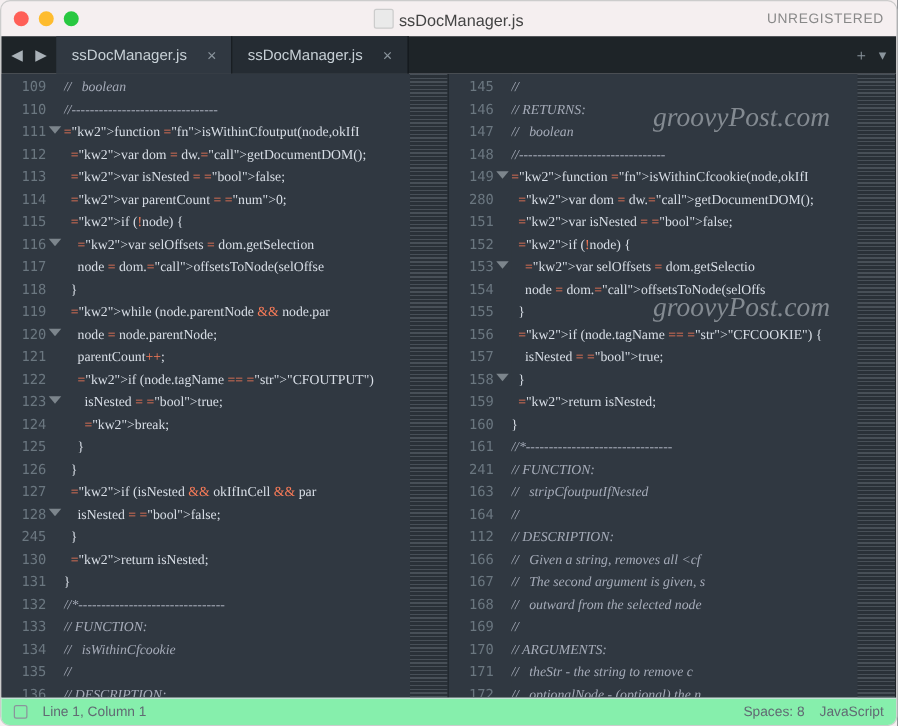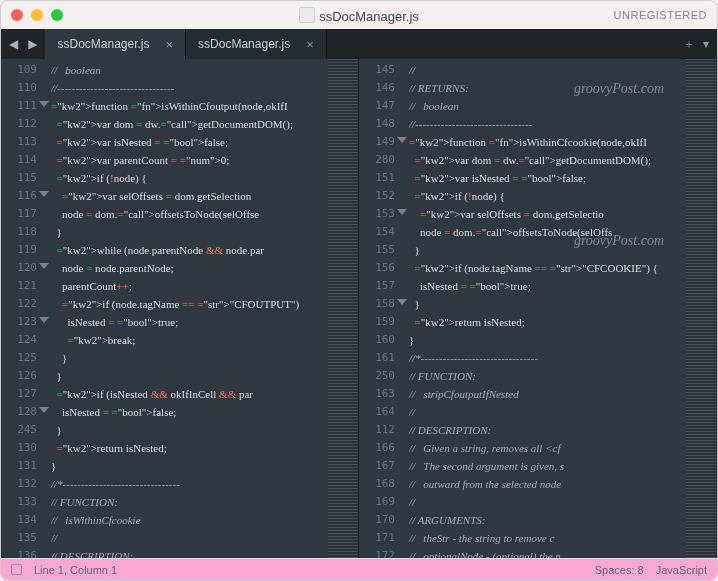--- a/index.html
+++ b/index.html
@@ -121,35 +121,35 @@
       );
   }
   .minimap::after {
     content: ""; position: absolute; left: 0; right: 0;
     background: rgba(200,210,220,0.10);
   }
   
   .cm { color: #a6acb9; font-style: italic; }
   .op { color: #f97b58; }
   .statusbar {
-    height: 22px; background: #f9a8d4;
+    height: 22px; background: #86efac;
     display: flex; align-items: center;
     font-size: 11px; color: #616a73;
     padding: 0 10px; gap: 12px;
     border-top: 1px solid #d7dde3;
     flex: 0 0 auto;
   }
   .statusbar .spacer { flex: 1; }
   .sq { width: 11px; height: 11px; border: 1.5px solid #8a949c; border-radius: 2px; }
   .watermark {
     position: absolute;
     color: rgba(200,205,212,0.55);
     font-family: Georgia, "Times New Roman", serif;
     font-style: italic;
-    font-size: 14px;
+    font-size: 22px;
     pointer-events: none;
   }
   .wm1 { right: 52px; top: 22px; }
   .wm2 { right: 52px; top: 174px; }
 </style>
 </head>
 <body>
 
 <div class="titlebar">
   <div class="traffic-lights">
@@ -229,21 +229,21 @@
         <div class="gn">152</div>
         <div class="gn">153<span class="fold down"></span></div>
         <div class="gn">154</div>
         <div class="gn">155</div>
         <div class="gn">156</div>
         <div class="gn">157</div>
         <div class="gn">158<span class="fold down"></span></div>
         <div class="gn">159</div>
         <div class="gn">160</div>
         <div class="gn">161</div>
-        <div class="gn">250</div>
+        <div class="gn">241</div>
         <div class="gn">163</div>
         <div class="gn">164</div>
         <div class="gn">112</div>
         <div class="gn">166</div>
         <div class="gn">167</div>
         <div class="gn">168</div>
         <div class="gn">169</div>
         <div class="gn">170</div>
         <div class="gn">171</div>
         <div class="gn">172</div>

